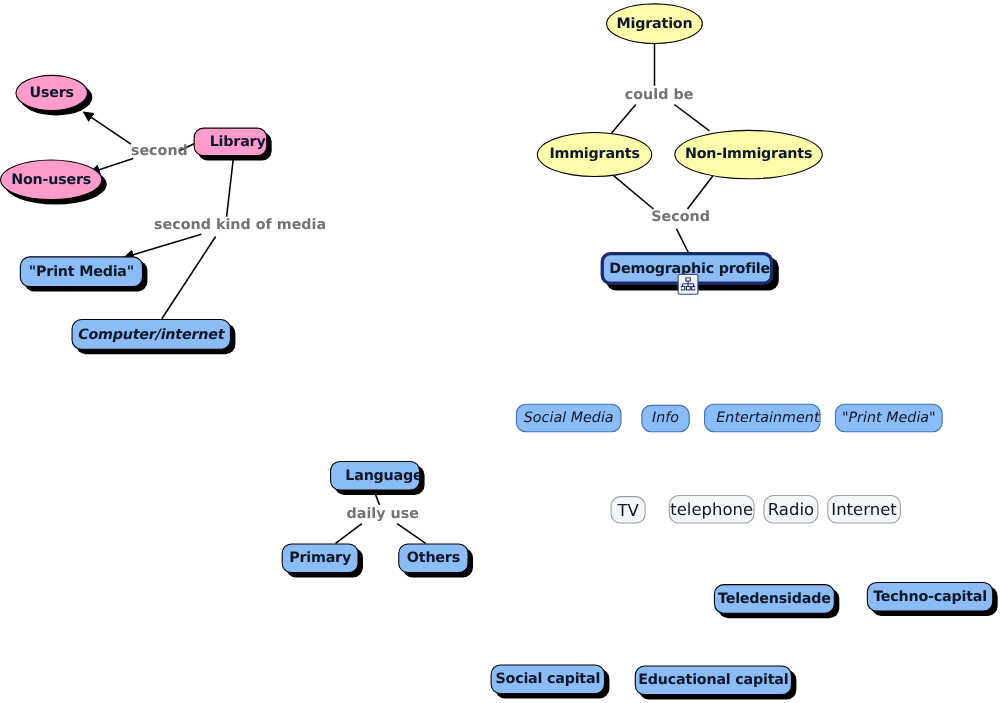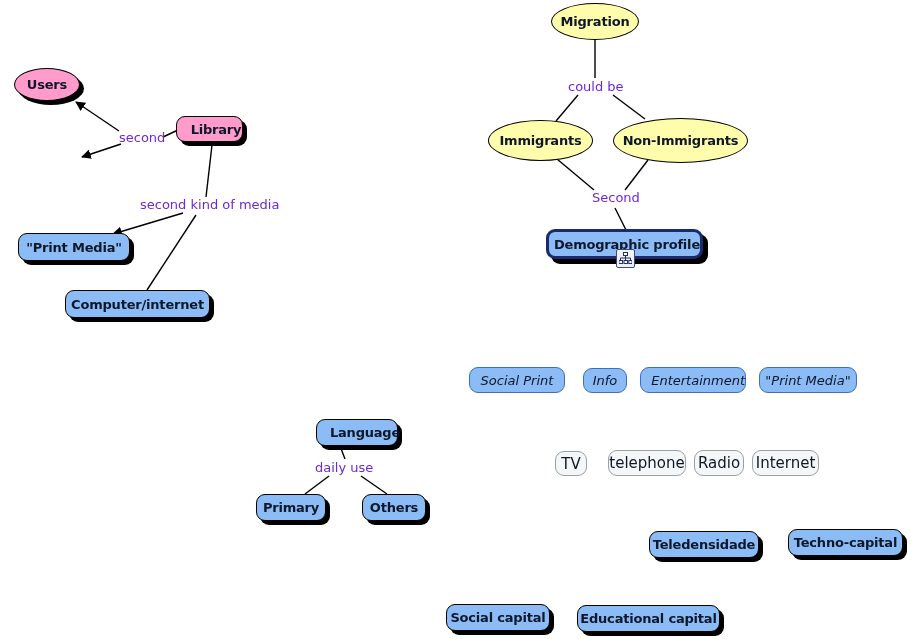--- a/index.html
+++ b/index.html
@@ -88,22 +88,22 @@
     border: 1px solid #9aa0a6;
     background: #f4f7f8;
     font-weight: normal;
     font-size: 15px;
   }
 
   
   .link-label {
     position: absolute;
     font-size: 13px;
-    font-weight: normal;
-    color: #6d28d9;
+    font-weight: bold;
+    color: #737373;
     white-space: nowrap;
     background: transparent;
     text-align: right;
   }
 
   
   .tree-icon {
     position: absolute;
     width: 17px;
     height: 17px;
@@ -149,30 +149,33 @@
 
     <line x1="340" y1="446" x2="345" y2="459" stroke="#000" stroke-width="1.4"></line>
     <line x1="329" y1="476" x2="305" y2="494" stroke="#000" stroke-width="1.4"></line>
     <line x1="361" y1="476" x2="387" y2="494" stroke="#000" stroke-width="1.4"></line>
   </svg>
 
   <div class="node ellipse pink" style="left:14px; top:68px; width:66px; height:33px;">
     <span>Users</span>
   </div>
 
+  <div class="node ellipse pink" style="left:0px; top:145px; width:93px; height:37px;">
+    <span>Non-users</span>
+  </div>
 
   <div class="node box pink" style="left:176px; top:116px; width:67px; height:26px;">
     <span>Library</span>
   </div>
 
   <div class="node box blue" style="left:18px; top:233px; width:112px; height:28px;">
     <span>"Print Media"</span>
   </div>
 
-  <div class="node box blue" style="left:65px; top:290px; width:145px; height:28px;">
+  <div class="node box blue" style="left:65px; top:290px; width:145px; height:28px;font-style:italic;">
     <span>Computer/internet</span>
   </div>
 
   <div class="link-label" style="left:119px; top:130px;">second</div>
 
   <div class="link-label" style="left:140px; top:197px;">second kind of media</div>
 
   <div class="node ellipse yellow" style="left:551px; top:3px; width:88px; height:37px;">
     <span>Migration</span>
   </div>
@@ -200,36 +203,36 @@
       <rect x="0" y="8.5" width="3.5" height="3" fill="#ffffff" stroke="#23306e" stroke-width="1"></rect>
       <rect x="5" y="8.5" width="3.5" height="3" fill="#ffffff" stroke="#23306e" stroke-width="1"></rect>
       <rect x="9.8" y="8.5" width="3.2" height="3" fill="#ffffff" stroke="#23306e" stroke-width="1"></rect>
     </svg>
   </div>
 
   <div class="link-label" style="left:568px; top:79px;">could be</div>
 
   <div class="link-label" style="left:592px; top:190px;">Second</div>
 
-  <div class="node box blue" style="left:316px; top:419px; width:82px; height:27px;padding-left:16px;">
+  <div class="node box blue" style="left:300px; top:419px; width:82px; height:27px;padding-left:16px;">
     <span>Language</span>
   </div>
 
   <div class="node box blue" style="left:256px; top:494px; width:70px; height:27px;">
     <span>Primary</span>
   </div>
 
   <div class="node box blue" style="left:362px; top:494px; width:64px; height:27px;">
     <span>Others</span>
   </div>
 
   <div class="link-label" style="left:315px; top:460px;">daily use</div>
 
   <div class="node pill" style="left:469px; top:367px; width:96px; height:26px;">
-    <span>Social Print</span>
+    <span>Social Media</span>
   </div>
 
   <div class="node pill" style="left:583px; top:368px; width:44px; height:25px;">
     <span>Info</span>
   </div>
 
   <div class="node pill" style="left:640px; top:367px; width:106px; height:26px;justify-content:flex-end;">
     <span>Entertainment</span>
   </div>
 

